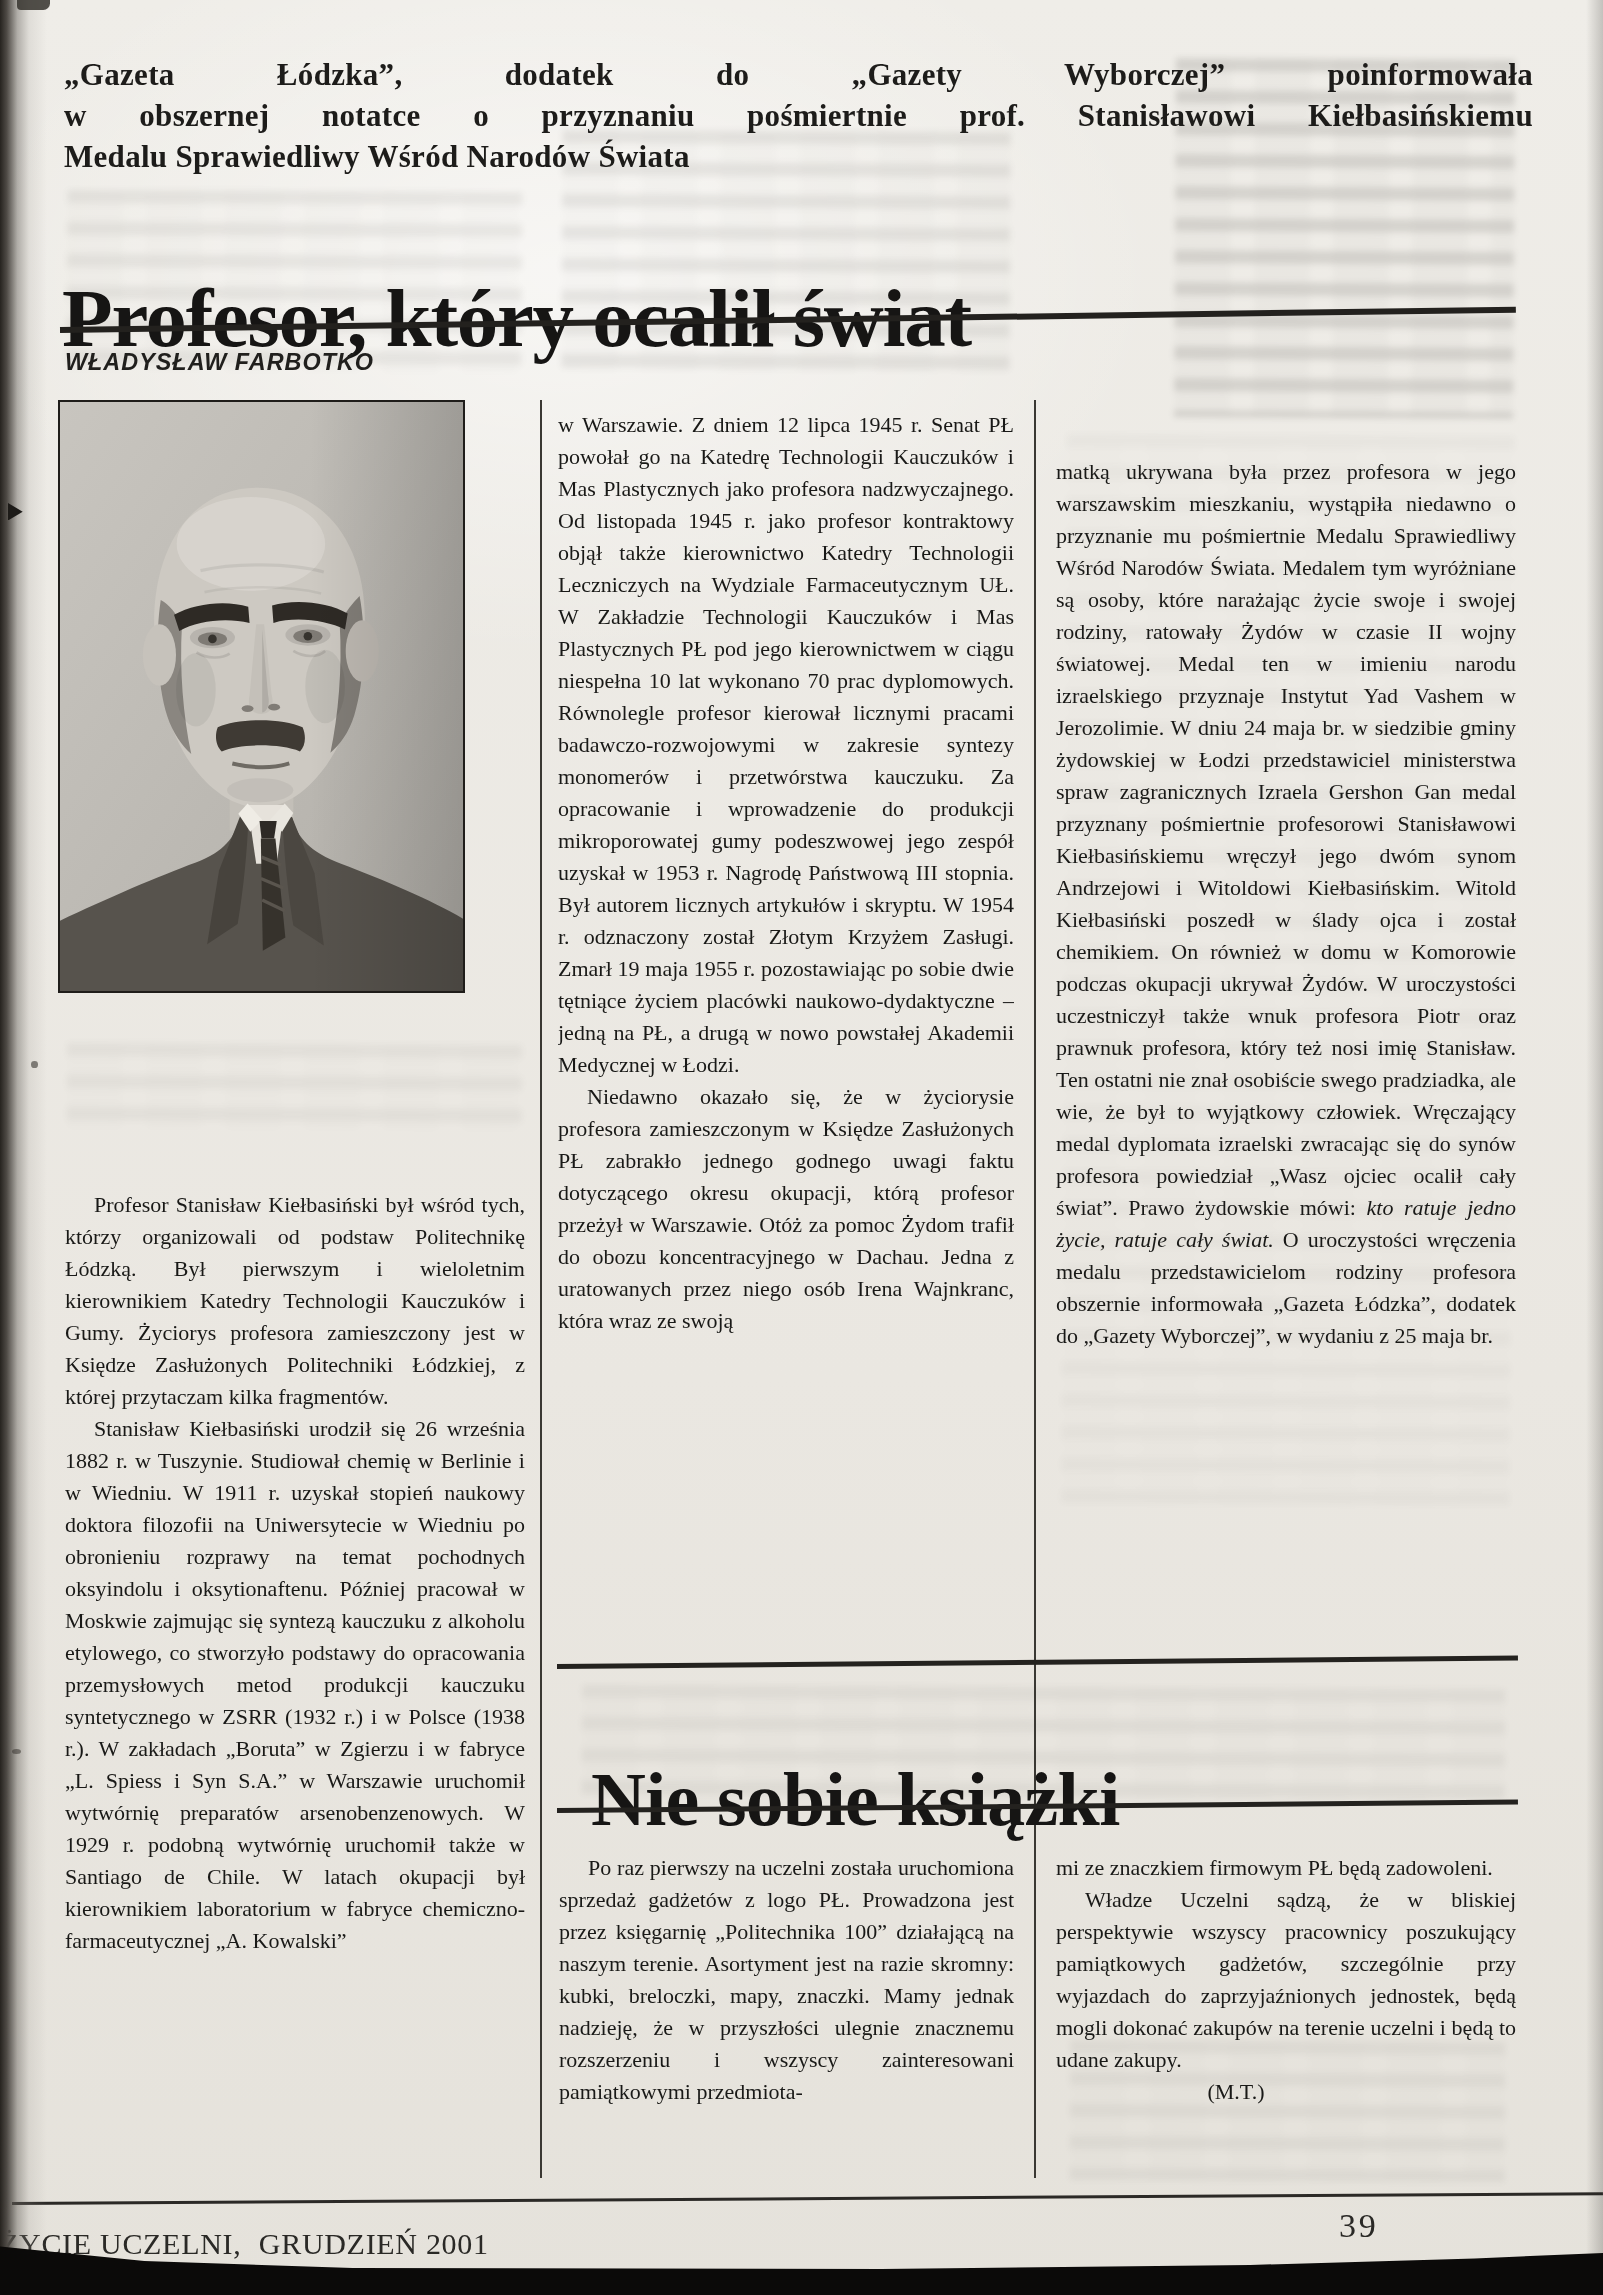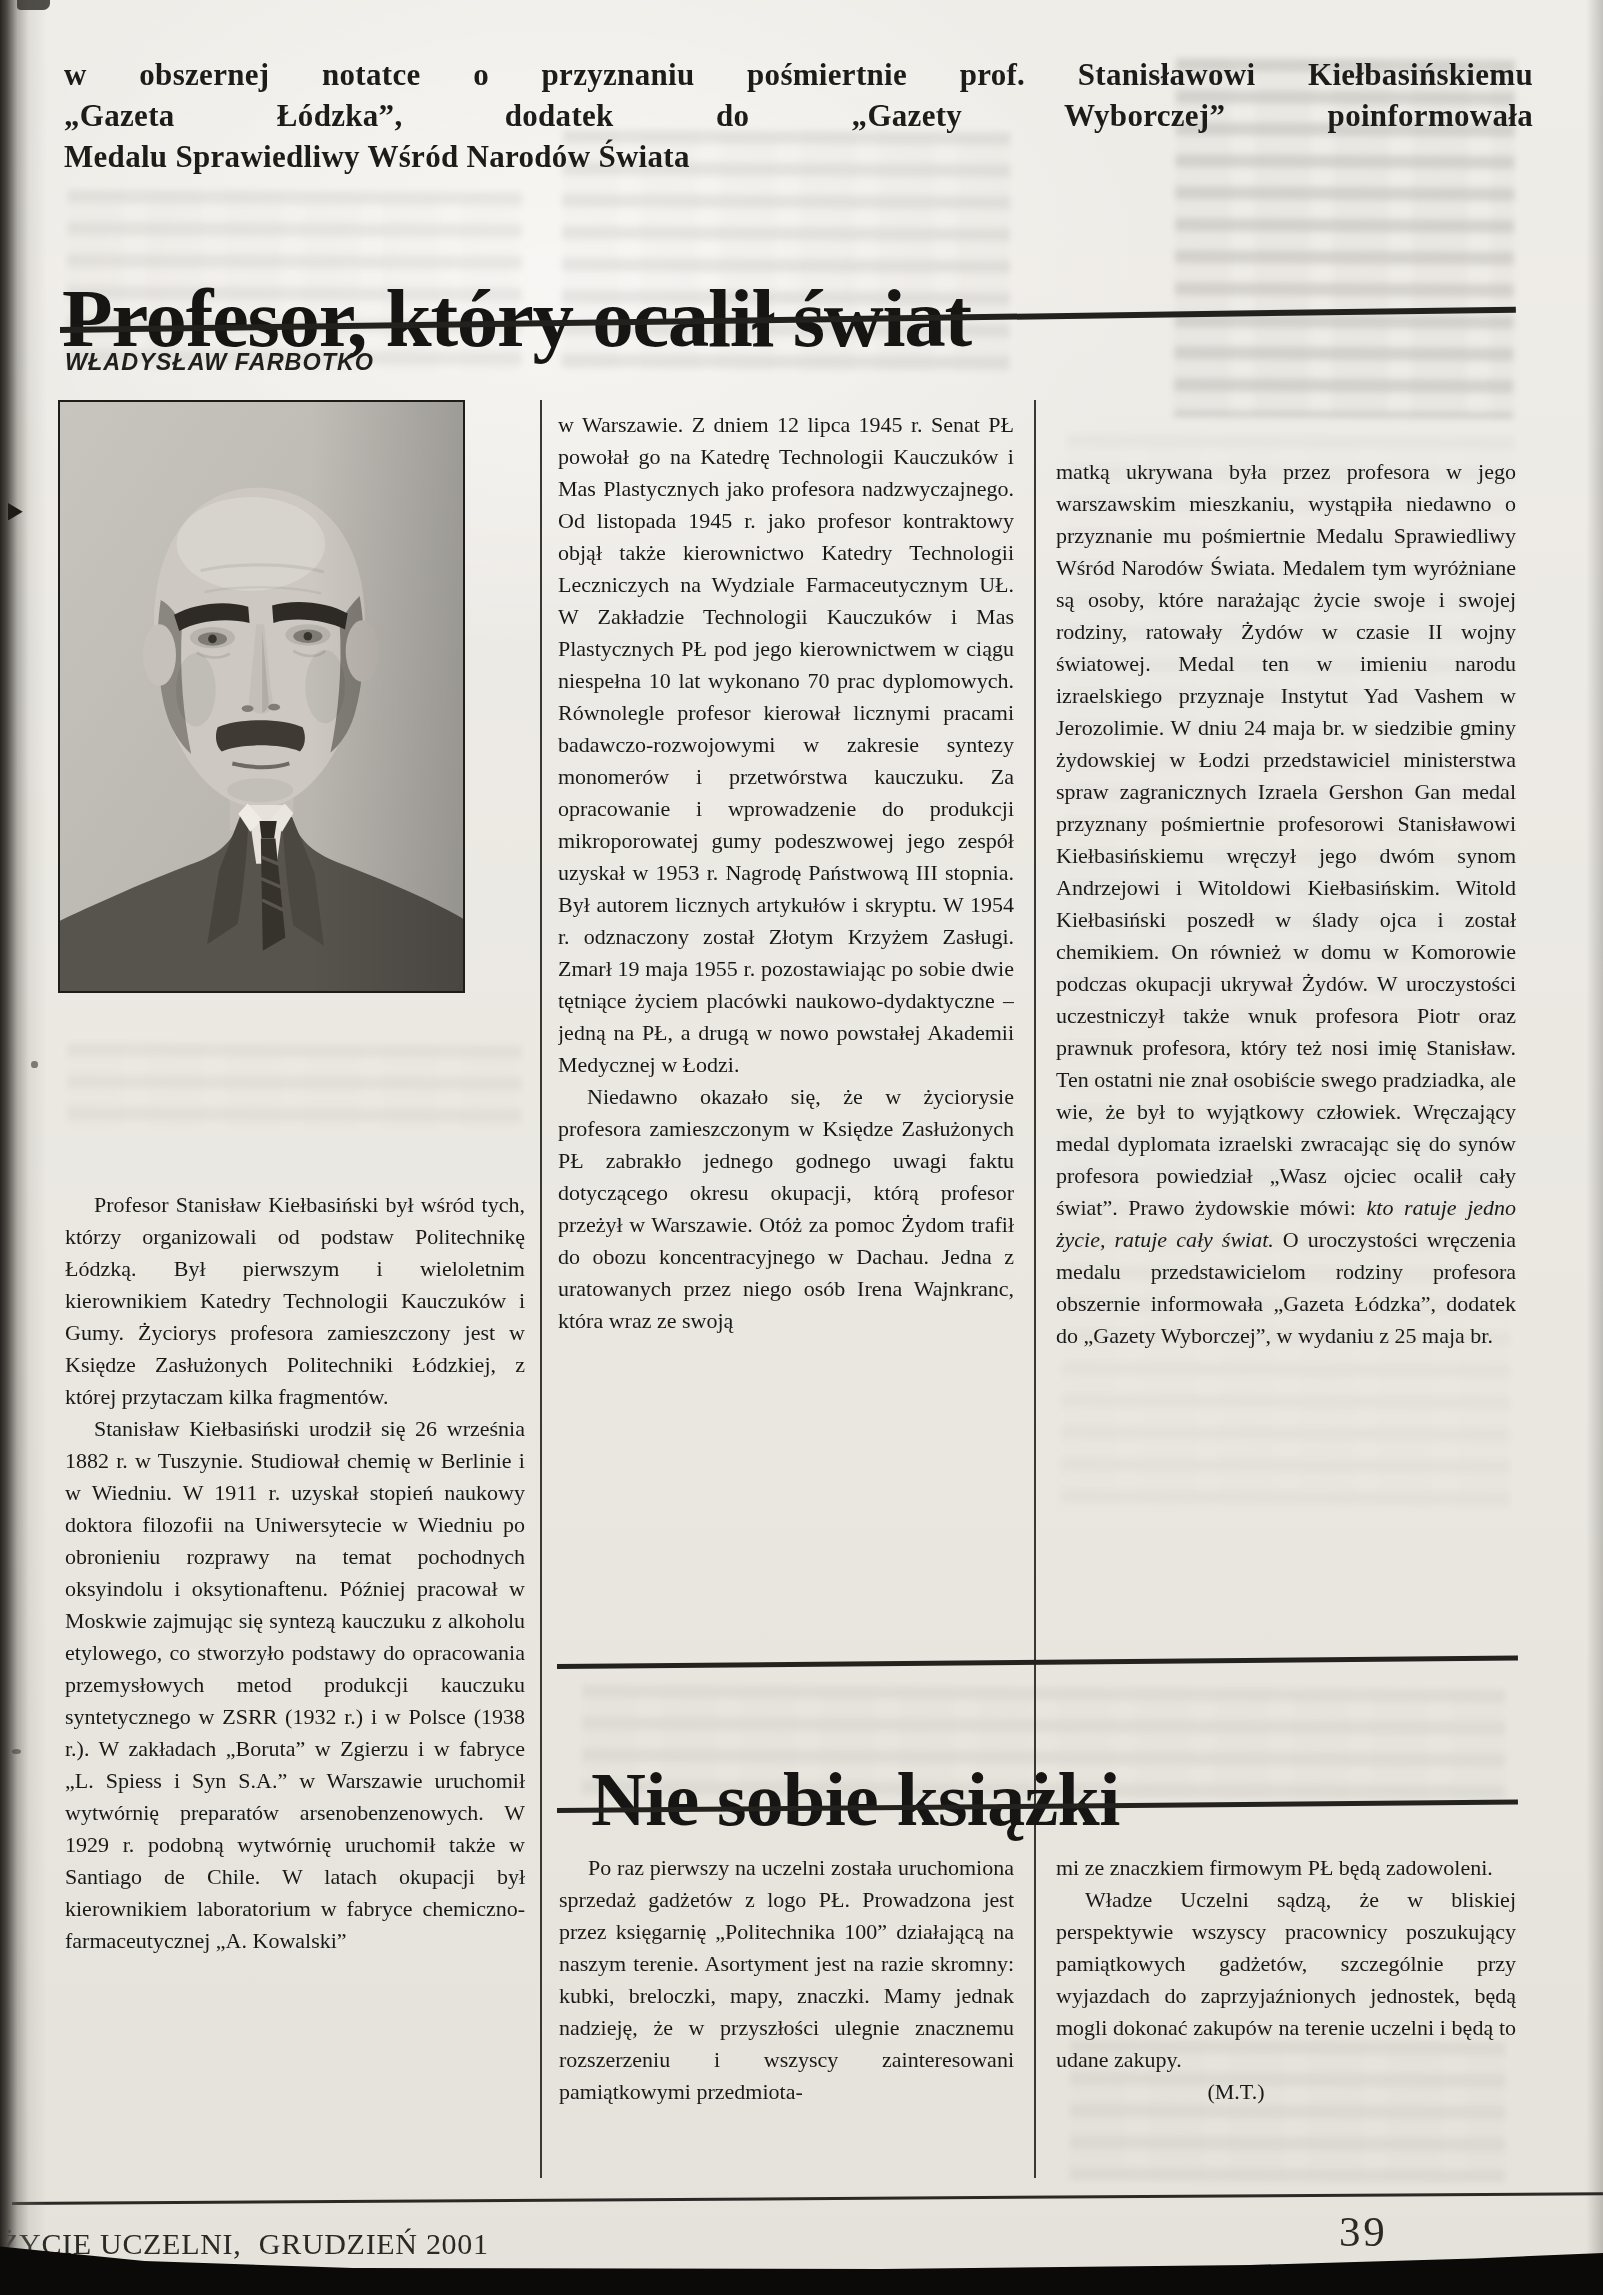--- a/index.html
+++ b/index.html
@@ -83,38 +83,38 @@
   .a2-left  {left:559px; top:1852px;width:455px;height:338px;}
   .a2-right {left:1056px;top:1852px;width:460px;height:338px;}
   .signature {text-align:center;padding-right:100px;text-indent:0;}
 
   
   .rule-footer {position:absolute;left:12px;top:2202px;width:1591px;height:3.3px;background:#2b2926;
     transform:rotate(-0.35deg);transform-origin:left center;}
   .footer-line {position:absolute;left:0;top:2227px;width:1603px;
     font-size:30px;letter-spacing:0.7px;color:#2a2926;}
   .footer-line .issue {margin-left:17.4px;}
-  .page-number {position:absolute;left:1339px;top:2207px;font-size:43px;letter-spacing:2.7px;color:#2a2926;}
+  .page-number {position:absolute;left:1339px;top:2207px;font-size:34px;letter-spacing:2.7px;color:#2a2926;}
 </style>
 </head>
 <body>
 
 <div class="page" style="color: rgb(27, 27, 27);">
 
   <div class="ghost g1"></div>
   <div class="ghost g2"></div>
   <div class="ghost g3"></div>
   <div class="ghost g4"></div>
   <div class="ghost g5"></div>
   <div class="ghost g6"></div>
   <div class="ghost g7"></div>
 
   <div class="header-note">
+    <div class="jline">„Gazeta Łódzka”, dodatek do „Gazety Wyborczej” poinformowała</div>
     <div class="jline">w obszernej notatce o przyznaniu pośmiertnie prof. Stanisławowi Kiełbasińskiemu</div>
-    <div class="jline">„Gazeta Łódzka”, dodatek do „Gazety Wyborczej” poinformowała</div>
     <div class="lastline">Medalu Sprawiedliwy Wśród Narodów Świata</div>
   </div>
 
   <h1 class="headline1">Profesor, który ocalił świat</h1>
   <div class="rule-headline"></div>
   <div class="byline">WŁADYSŁAW FARBOTKO</div>
 
   <div class="photo-frame">
     <svg viewBox="0 0 608 880" preserveAspectRatio="none">
       <defs>

